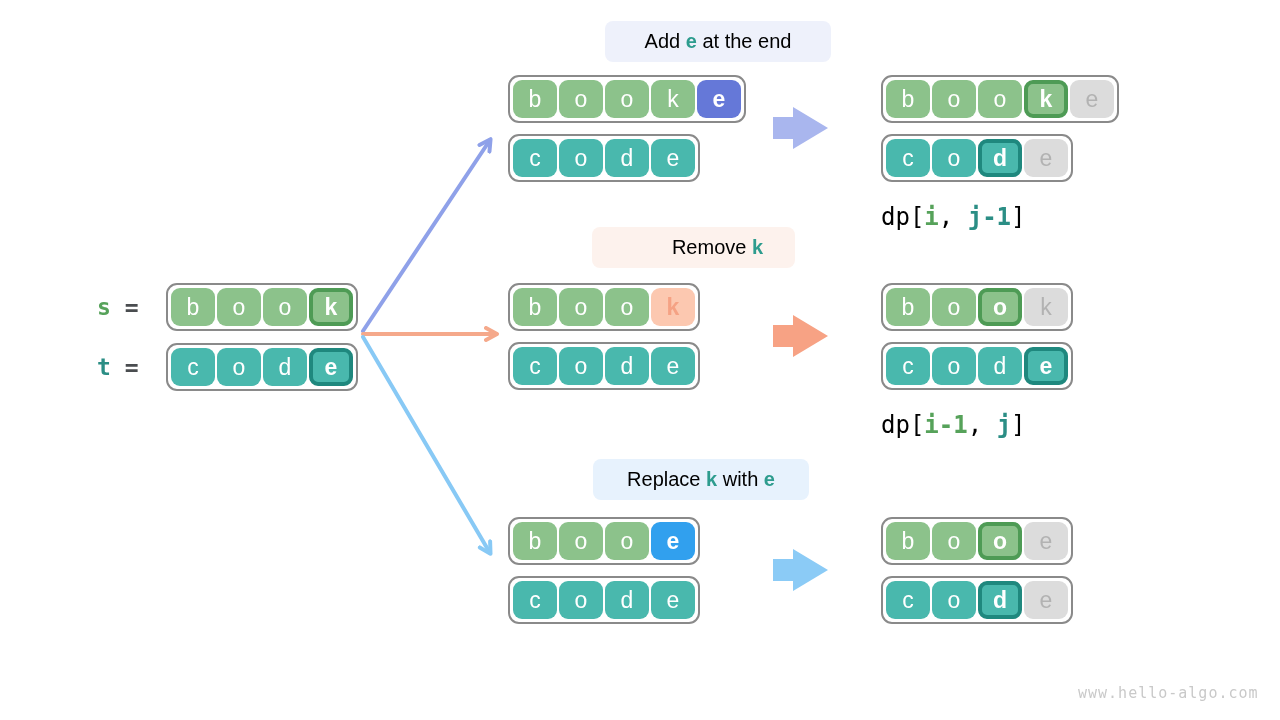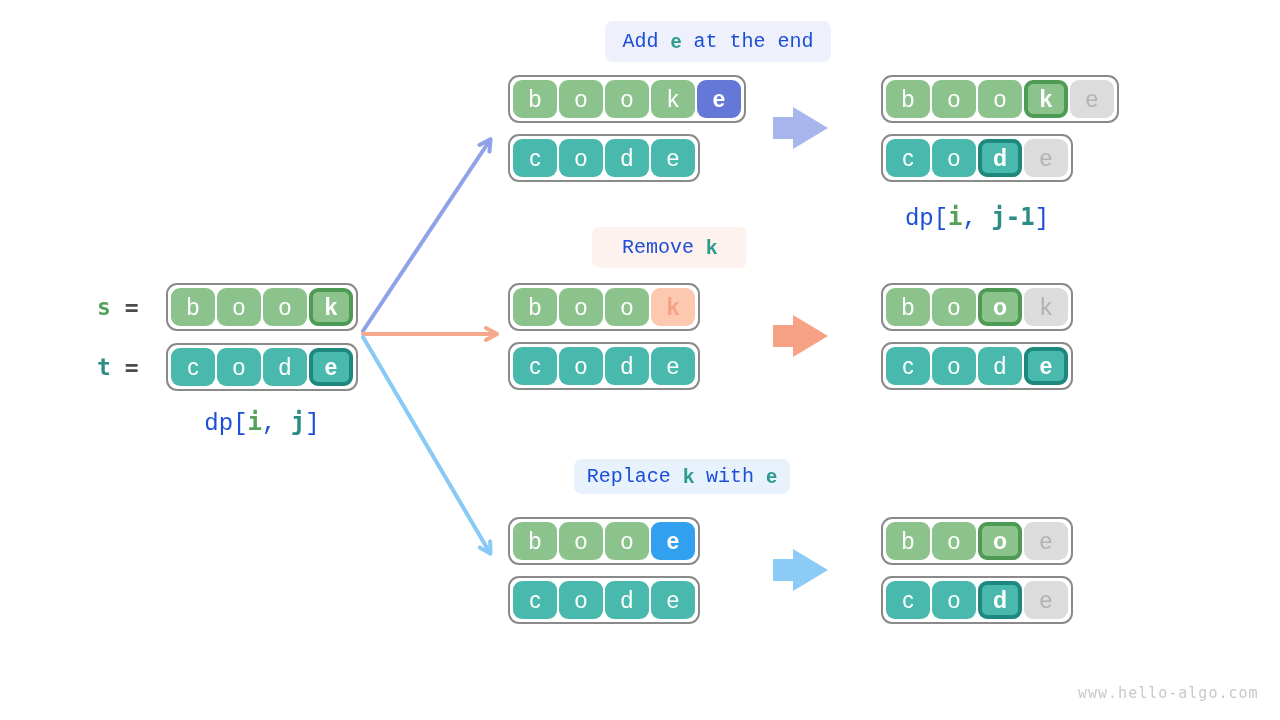--- a/index.html
+++ b/index.html
@@ -14,23 +14,23 @@
         font-size:23px;color:#fff;box-sizing:border-box;}
   .cell-green{background:#8cc28b;}
   .cell-green-ring{background:#8cc28b;border:4px solid #4e9b55;font-weight:700;}
   .cell-teal{background:#49b8ad;}
   .cell-teal-ring{background:#49b8ad;border:4px solid #1f887e;font-weight:700;}
   .cell-gray{background:#dcdcdc;color:#b2b2b2;}
   .cell-indigo{background:#6578d8;font-weight:700;}
   .cell-azure{background:#31a0ee;font-weight:700;}
   .cell-peach{background:#fcc8b0;color:#f5a284;font-weight:700;}
   .dp-label{font-family:"DejaVu Sans Mono",monospace;font-size:24px;color:#3c4043;
-            width:192px;text-align:center;white-space:nowrap;}
+            width:192px;white-space:nowrap;}
   .var-label{font-family:"DejaVu Sans Mono",monospace;font-size:23px;font-weight:700;white-space:pre;}
-  .tok-dark{color:#1d4ed8;font-family:Liberation Mono, monospace;}
+  .tok-dark{color:#000000;}
   .tok-eq{color:#4a4d50;}
   .tok-teal{color:#2d9c8e;font-weight:700;}
   .tok-green-var{color:#56a25a;font-weight:700;}
   .tok-teal-var{color:#2b8e85;font-weight:700;}
 
   
   .pill{border-radius:8px;font-size:20px;color:#3c4043;display:flex;align-items:center;justify-content:center;
         white-space:pre;}
   .pill-add{background:#eef1fb;}
   .pill-remove{background:#fdf2ed;}
@@ -68,21 +68,20 @@
       <div class="cell cell-green">o</div>
       <div class="cell cell-green">o</div>
       <div class="cell cell-green-ring">k</div>
     </div>
   <div class="abs char-row" style="left:166px;top:343px;">
       <div class="cell cell-teal">c</div>
       <div class="cell cell-teal">o</div>
       <div class="cell cell-teal">d</div>
       <div class="cell cell-teal-ring">e</div>
     </div>
-  <div class="abs dp-label" style="left:166px;top:408px;"><span class="tok-dark">dp[</span><span class="tok-green-var">i</span><span class="tok-dark">, </span><span class="tok-teal-var">j</span><span class="tok-dark">]</span></div>
 
   <div class="abs pill pill-add" style="left:605px;top:21px;width:226px;height:41px;"><span class="tok-dark">Add </span><span class="tok-teal">e</span><span class="tok-dark"> at the end</span></div>
   <div class="abs char-row" style="left:508px;top:75px;">
       <div class="cell cell-green">b</div>
       <div class="cell cell-green">o</div>
       <div class="cell cell-green">o</div>
       <div class="cell cell-green">k</div>
       <div class="cell cell-indigo">e</div>
     </div>
   <div class="abs char-row" style="left:508px;top:134px;">
@@ -102,21 +101,21 @@
       <div class="cell cell-gray">e</div>
     </div>
   <div class="abs char-row" style="left:881px;top:134px;">
       <div class="cell cell-teal">c</div>
       <div class="cell cell-teal">o</div>
       <div class="cell cell-teal-ring">d</div>
       <div class="cell cell-gray">e</div>
     </div>
   <div class="abs dp-label" style="left:881px;top:203px;"><span class="tok-dark">dp[</span><span class="tok-green-var">i</span><span class="tok-dark">, </span><span class="tok-teal-var">j-1</span><span class="tok-dark">]</span></div>
 
-  <div class="abs pill pill-remove" style="left:592px;top:227px;width:155px;height:41px;"><span class="tok-dark">Remove </span><span class="tok-teal">k</span></div>
+  <div class="abs pill pill-remove" style="left:592px;top:227px;width:155px;height:41px;padding-left:48px;"><span class="tok-dark">Remove </span><span class="tok-teal">k</span></div>
   <div class="abs char-row" style="left:508px;top:283px;">
       <div class="cell cell-green">b</div>
       <div class="cell cell-green">o</div>
       <div class="cell cell-green">o</div>
       <div class="cell cell-peach">k</div>
     </div>
   <div class="abs char-row" style="left:508px;top:342px;">
       <div class="cell cell-teal">c</div>
       <div class="cell cell-teal">o</div>
       <div class="cell cell-teal">d</div>
@@ -130,22 +129,23 @@
       <div class="cell cell-green">o</div>
       <div class="cell cell-green-ring">o</div>
       <div class="cell cell-gray">k</div>
     </div>
   <div class="abs char-row" style="left:881px;top:342px;">
       <div class="cell cell-teal">c</div>
       <div class="cell cell-teal">o</div>
       <div class="cell cell-teal">d</div>
       <div class="cell cell-teal-ring">e</div>
     </div>
+  <div class="abs dp-label" style="left:881px;top:411px;"><span class="tok-dark">dp[</span><span class="tok-green-var">i-1</span><span class="tok-dark">, </span><span class="tok-teal-var">j</span><span class="tok-dark">]</span></div>
 
-  <div class="abs pill pill-replace" style="left:574px;top:459px;width:216px;height:35px;"><span class="tok-dark">Replace </span><span class="tok-teal">k</span><span class="tok-dark"> with </span><span class="tok-teal">e</span></div>
+  <div class="abs pill pill-replace" style="left:593px;top:459px;width:216px;height:41px;"><span class="tok-dark">Replace </span><span class="tok-teal">k</span><span class="tok-dark"> with </span><span class="tok-teal">e</span></div>
   <div class="abs char-row" style="left:508px;top:517px;">
       <div class="cell cell-green">b</div>
       <div class="cell cell-green">o</div>
       <div class="cell cell-green">o</div>
       <div class="cell cell-azure">e</div>
     </div>
   <div class="abs char-row" style="left:508px;top:576px;">
       <div class="cell cell-teal">c</div>
       <div class="cell cell-teal">o</div>
       <div class="cell cell-teal">d</div>

